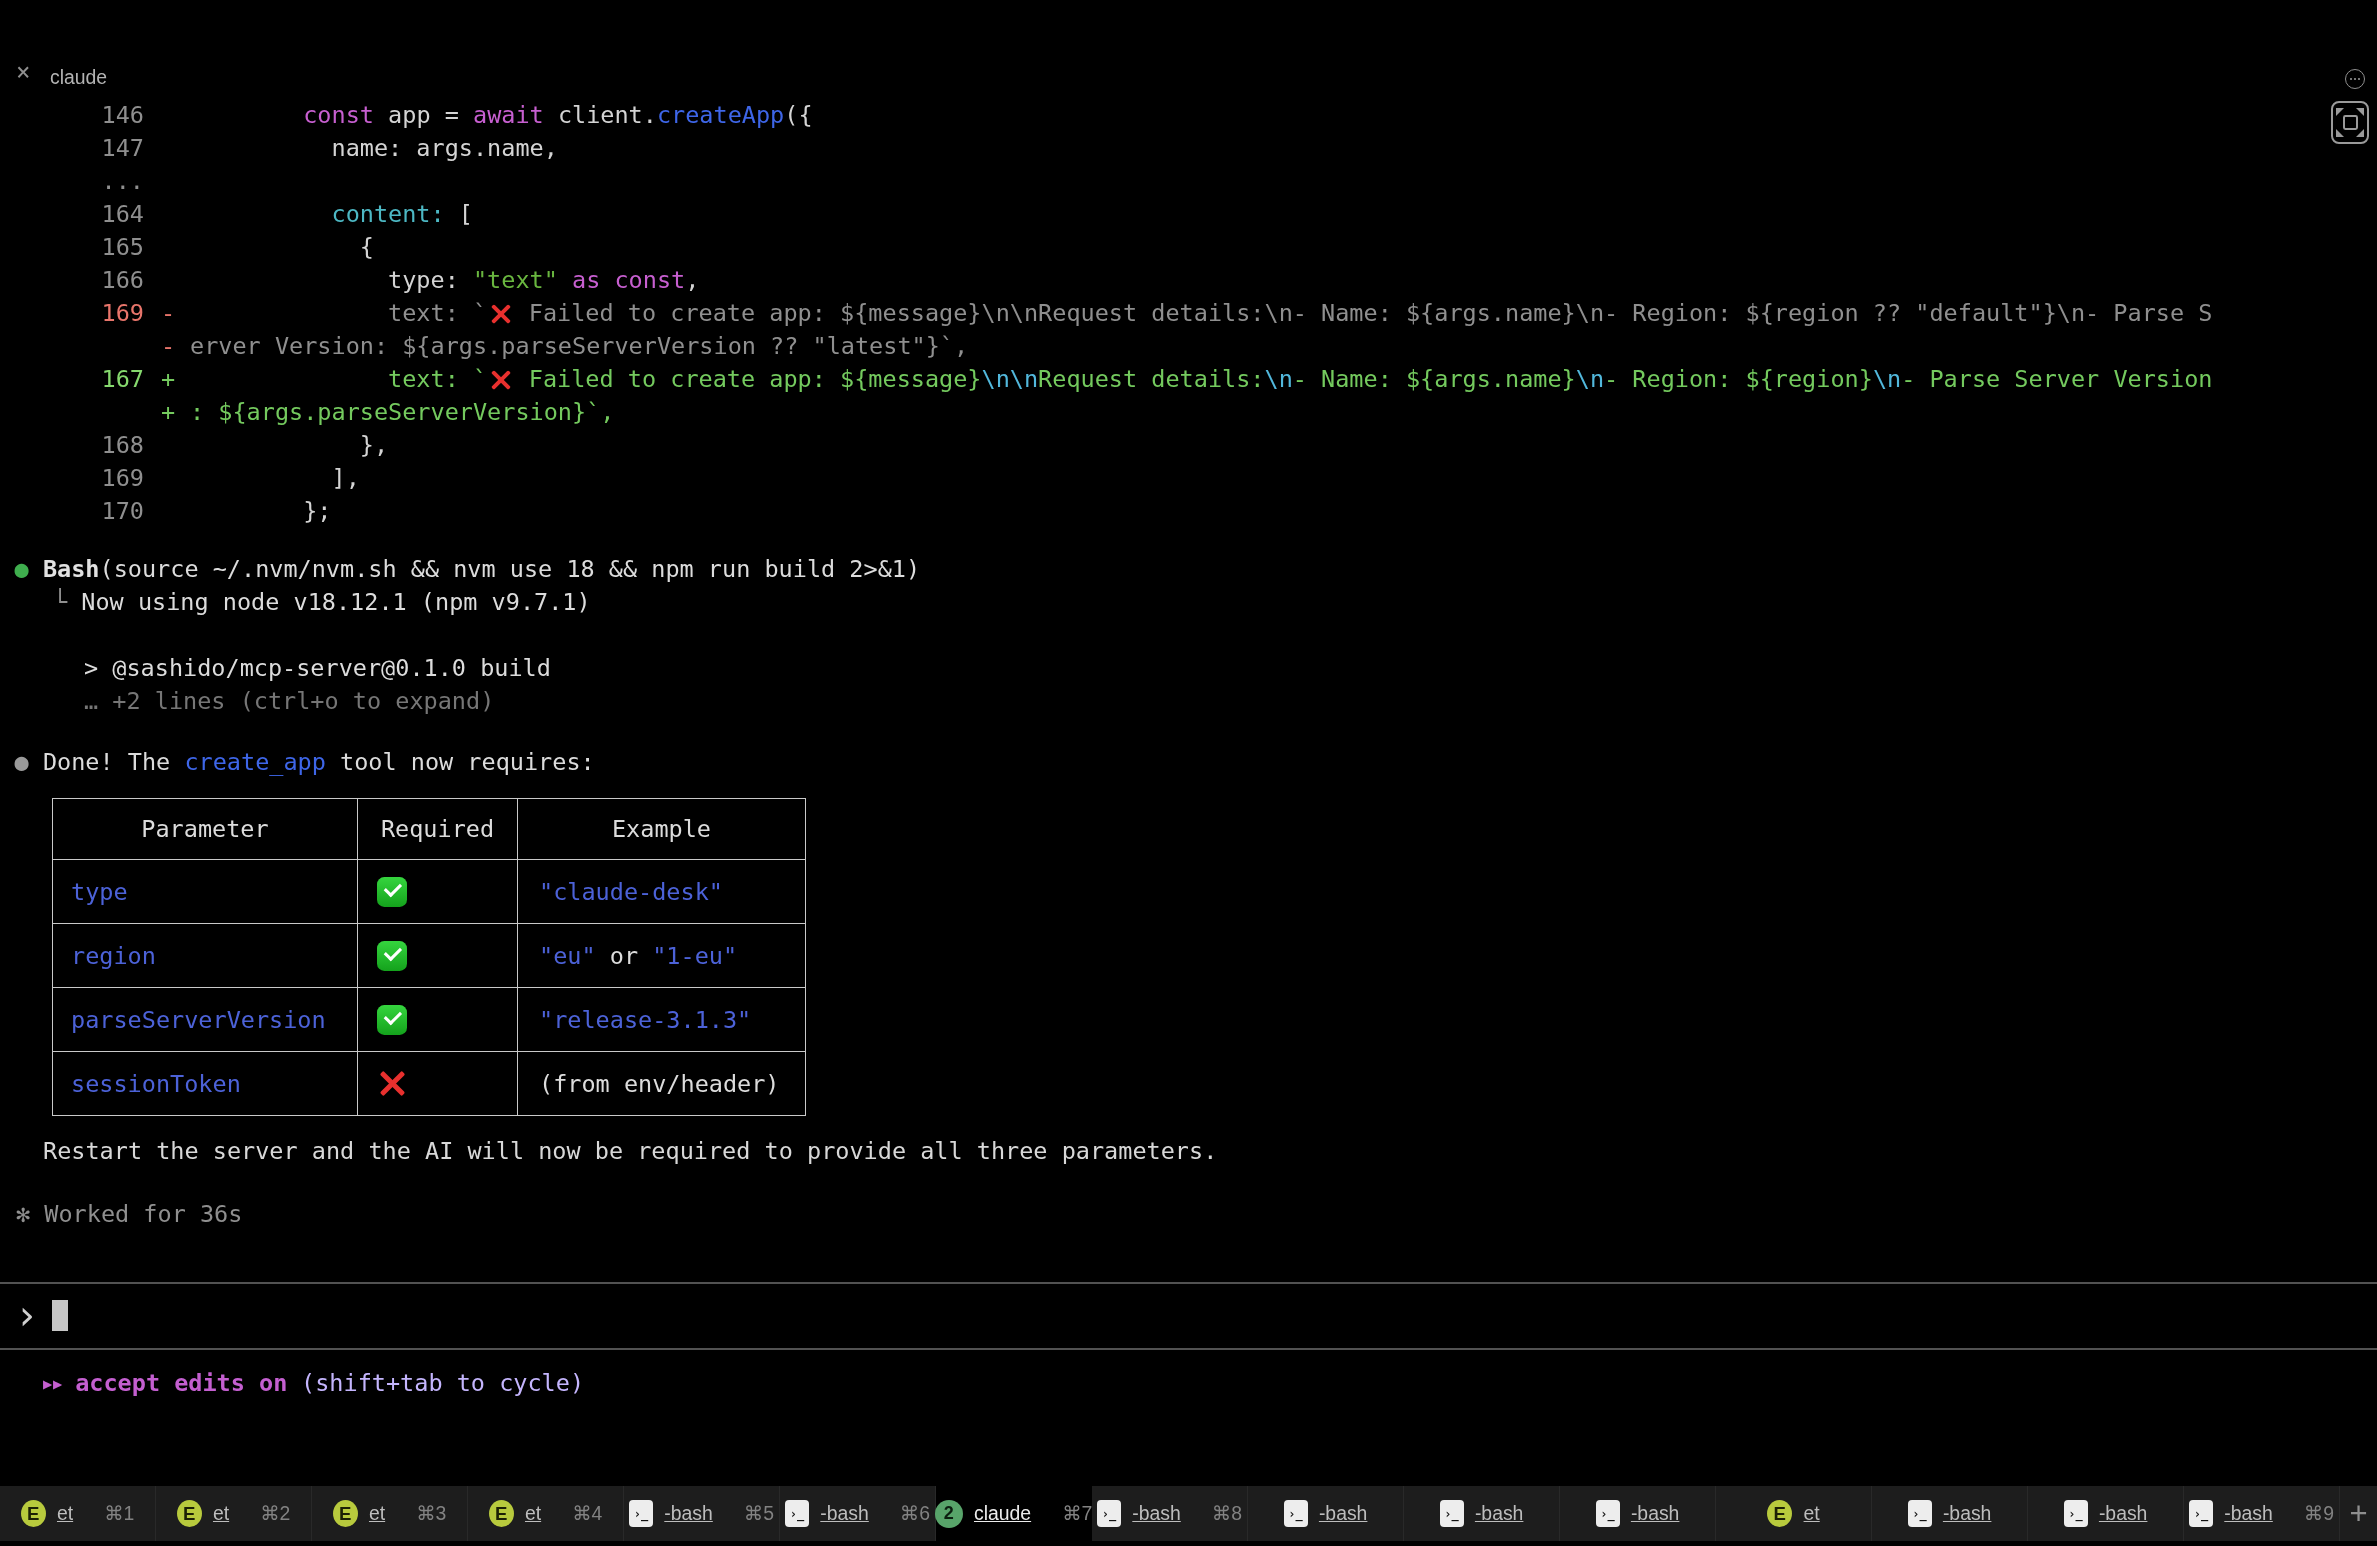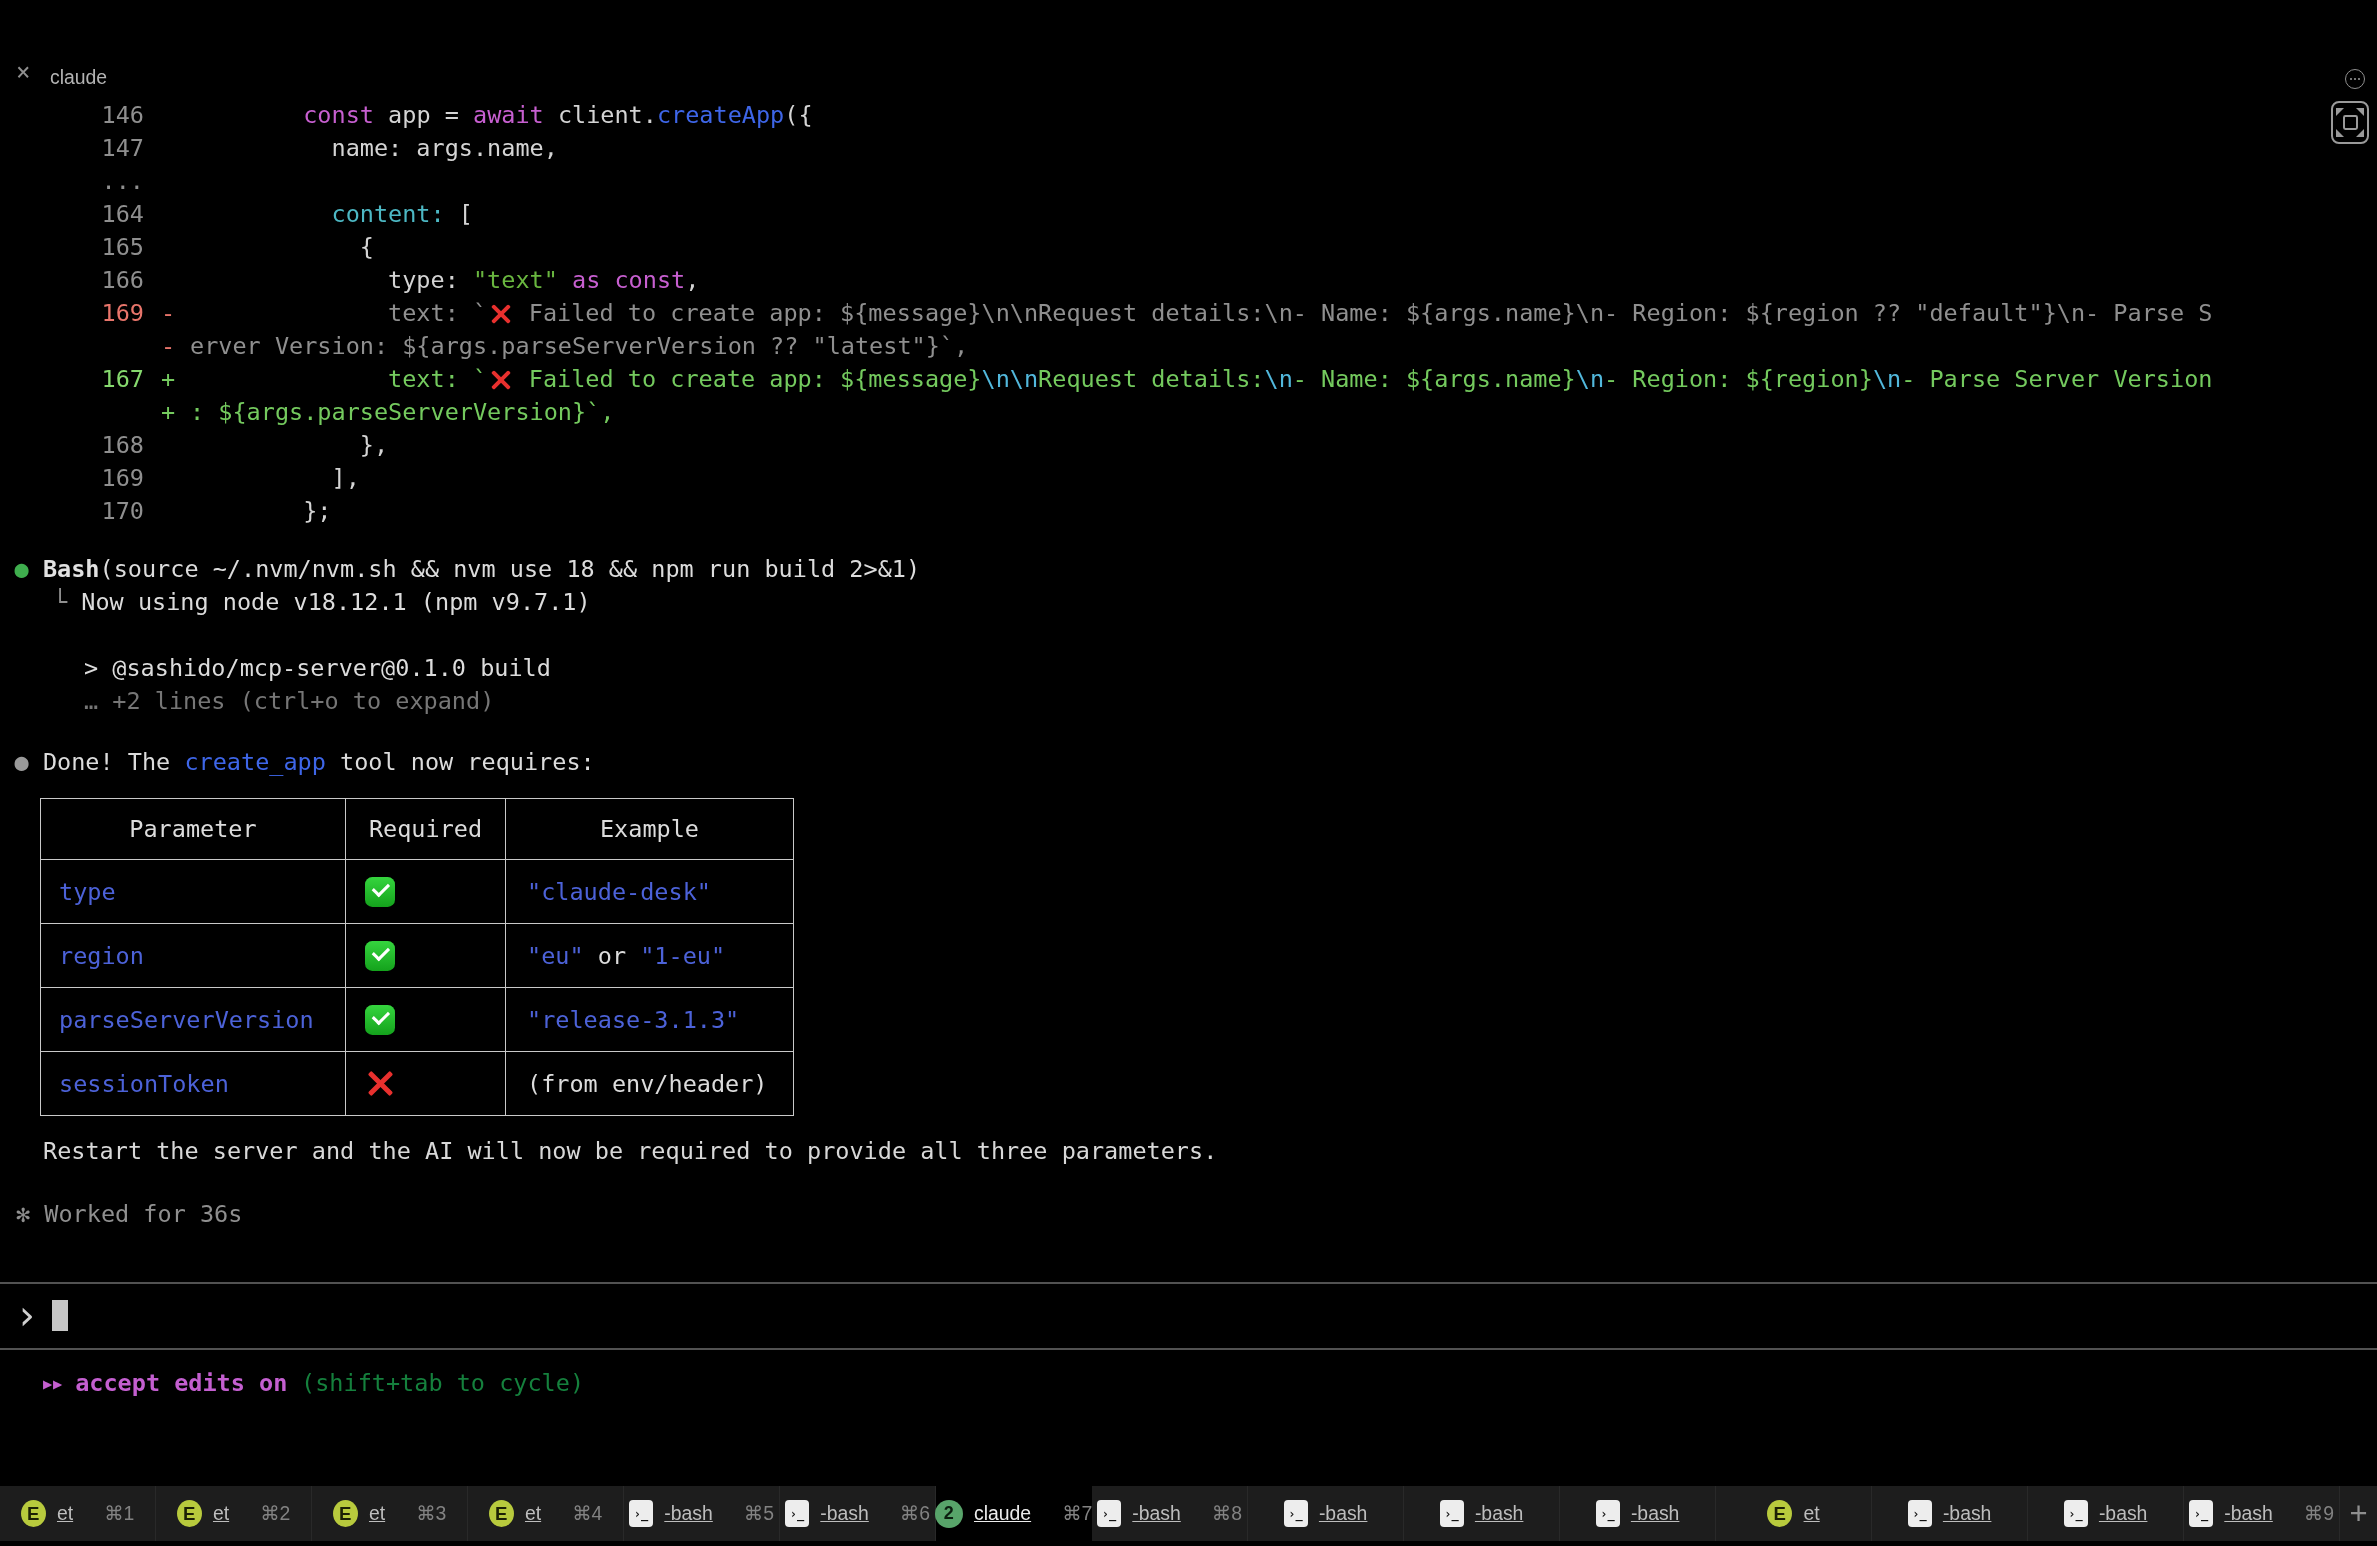--- a/index.html
+++ b/index.html
@@ -39,21 +39,21 @@
   .xmark::before{transform:rotate(45deg);} .xmark::after{transform:rotate(-45deg);}
 
   .trow{height:33px;line-height:33px;white-space:pre;}
   #bash-block{position:absolute;left:0;top:553px;width:1992px;}
   .bullet-green{color:#3fae4e;} .bullet-gray{color:#9a9a9a;}
   .bname{font-weight:bold;color:#e2e2e2;}
 
   #done-row{position:absolute;left:0;top:746px;}
 
   
-  #table-wrap{position:absolute;left:40px;top:798px;}
+  #table-wrap{position:absolute;left:52px;top:798px;}
   table.ptable{border-collapse:collapse;font-size:23.5px;}
   .ptable th,.ptable td{border:1.6px solid #c9c9c9;}
   .ptable th{height:58px;font-weight:normal;color:#dcdcdc;text-align:center;}
   .ptable td{height:61px;}
   .col-param{width:302px;} .col-req{width:157px;} .col-ex{width:285px;}
   td.param{color:#4c62d8;padding-left:18px;}
   td.req{padding-left:19.4px;}
   td.example{padding-left:21px;white-space:pre;}
   .emoji-check{display:inline-block;width:30px;height:30px;border-radius:7.3px;
       background:linear-gradient(180deg,#35d53e,#14a21c);position:relative;vertical-align:middle;}
@@ -70,21 +70,21 @@
   #rule-top{top:1282px;} #rule-bottom{top:1348px;}
 
   #prompt-row{position:absolute;left:14.6px;top:1297px;height:36px;display:flex;align-items:center;}
   .chevron{font-size:40px;color:#cfcfcf;line-height:32px;}
   .cursor-block{display:inline-block;width:15.4px;height:31px;background:#c6c6c6;margin-left:13.7px;}
 
   #status-row{position:absolute;left:0;top:1367px;width:2377px;height:33px;line-height:33px;
       display:flex;justify-content:space-between;box-sizing:border-box;padding:0 45px 0 43px;}
   .arrows{color:#c45fd0;font-size:15.4px;letter-spacing:0.8px;position:relative;top:-1.6px;margin-right:12px;}
   .mode{color:#c45fd0;font-weight:bold;margin-right:13.7px;}
-  .hint{color:#15803d;text-align:right;}
+  .hint{color:#c4b5fd;text-align:right;}
   .ctx{color:#7a7a7a;}
 
   
   #tabbar{position:absolute;left:0;top:1486px;width:2377px;height:55px;background:#1d1d1d;display:flex;}
   .tab{width:156px;flex:none;display:flex;align-items:center;justify-content:center;
        border-right:0.8px solid #292929;box-sizing:border-box;
        font-family:"Liberation Sans","DejaVu Sans",sans-serif;font-size:19.4px;color:#bdbdbd;cursor:default;}
   .tab.active{background:#000;color:#ececec;border-right-color:#000;}
   .tab .label{margin-left:11.3px;text-decoration:underline;}
   .tab .shortcut{color:#828282;margin-left:31px;font-family:"Liberation Sans","DejaVu Sans",sans-serif;}

